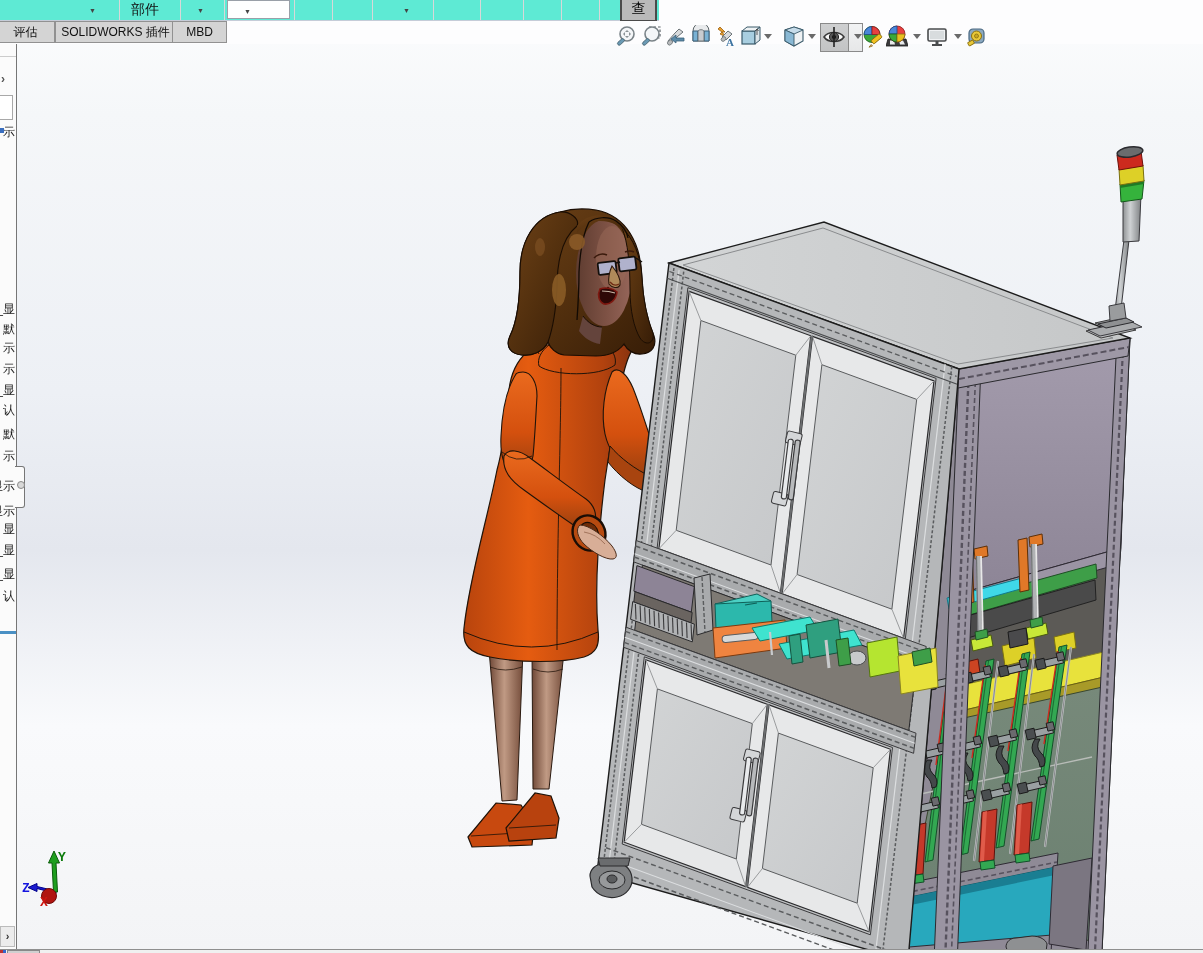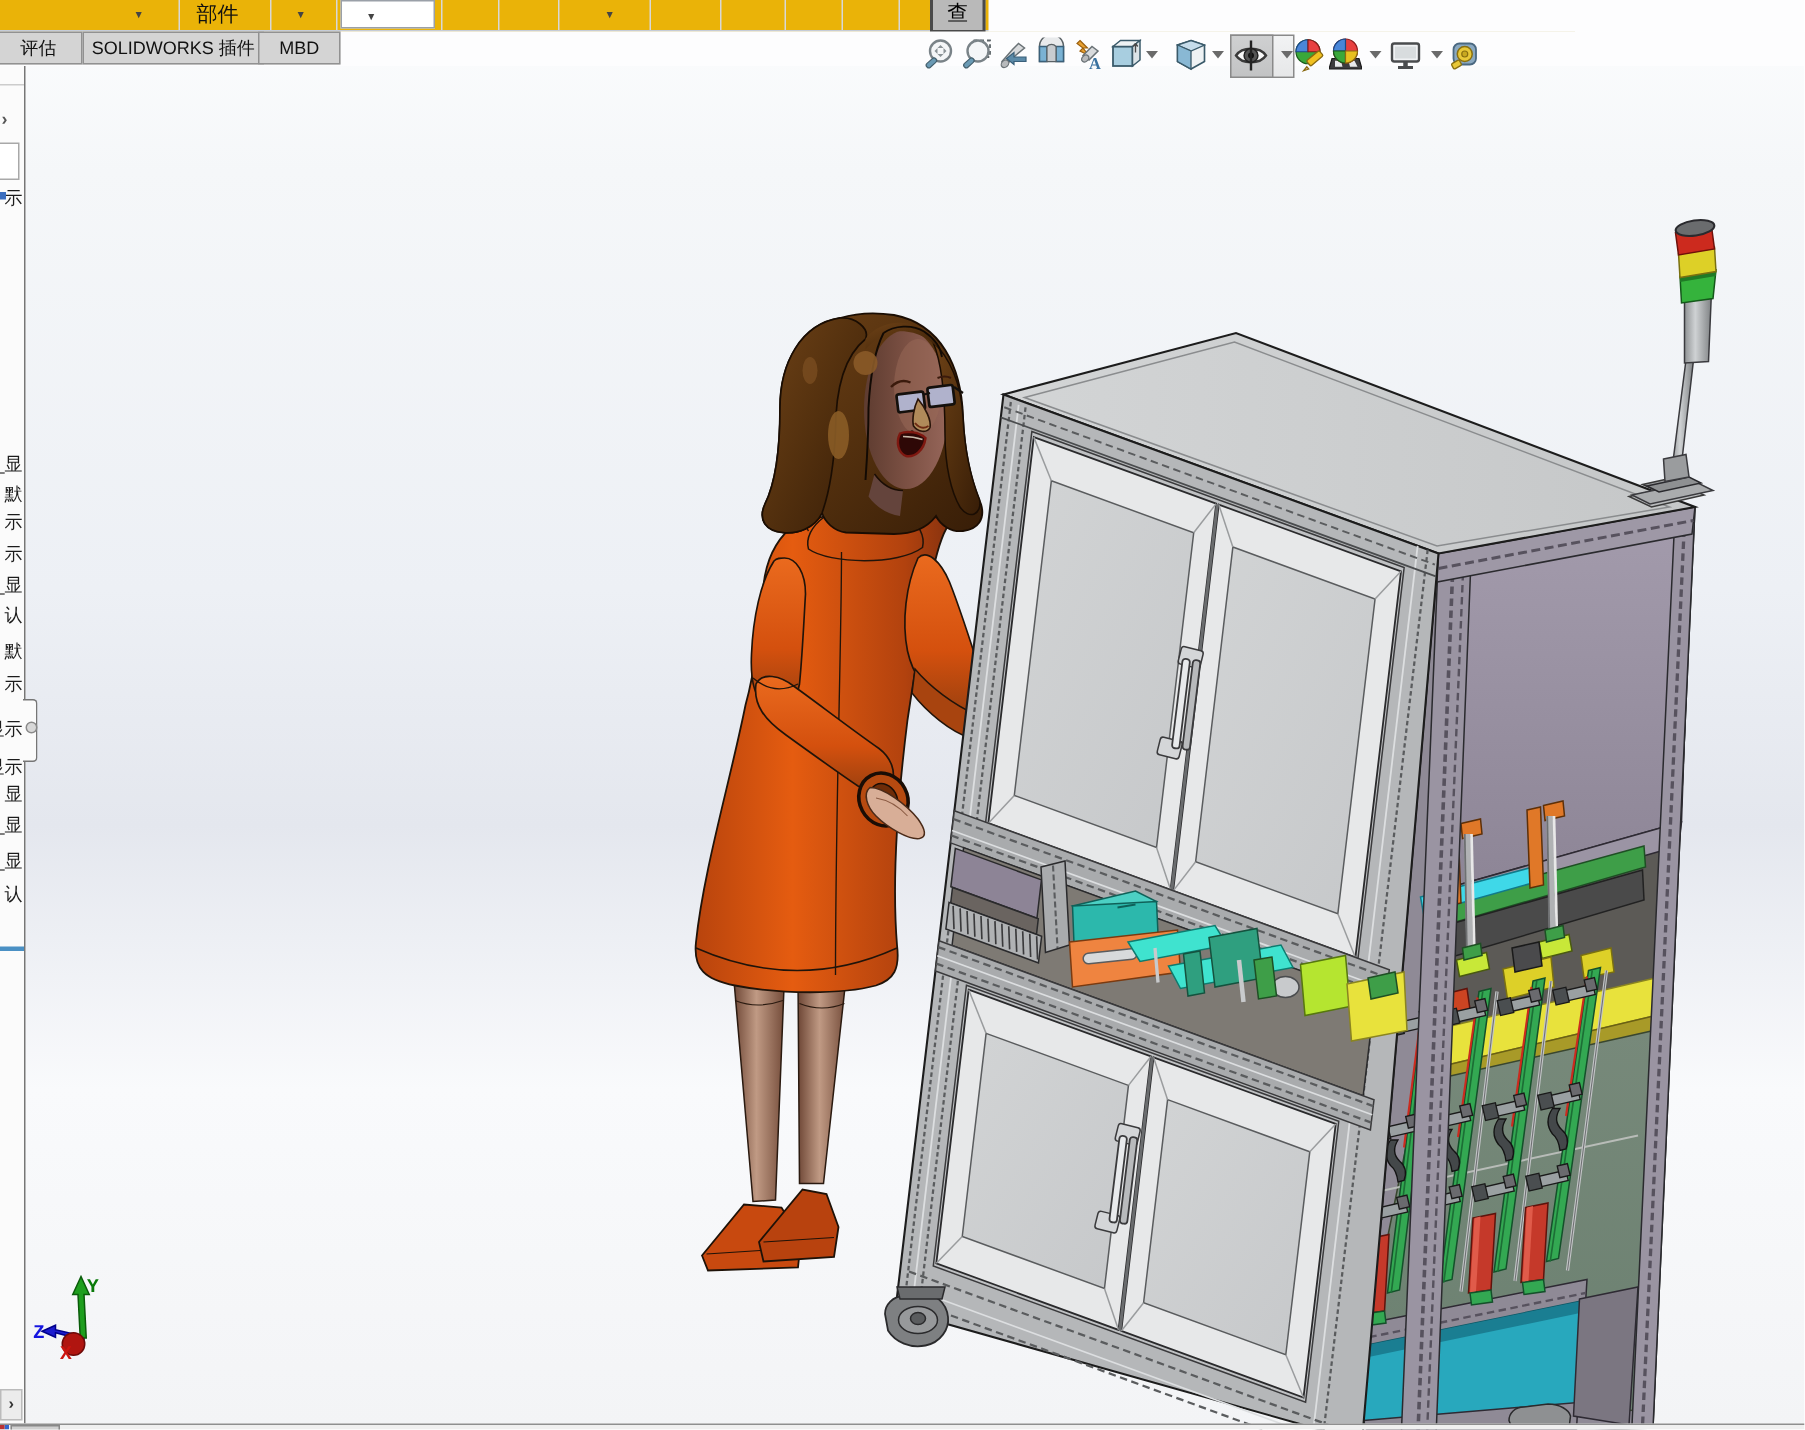--- a/index.html
+++ b/index.html
@@ -1,19 +1,19 @@
 <!DOCTYPE html>
 <html><head><meta charset="utf-8">
 <style>
 html,body{margin:0;padding:0;}
 body{width:1203px;height:953px;overflow:hidden;font-family:"Liberation Sans",sans-serif;}
 #root{position:absolute;top:0;left:0;width:1203px;height:953px;background:#fff;overflow:hidden;}
 #vp{position:absolute;left:17px;top:21px;width:1186px;height:928px;
  background:linear-gradient(180deg,#fbfcfd 0%,#f5f7f9 10%,#edf0f5 40%,#e4e7ee 57%,#f9fafc 76%,#f3f4f6 100%);}
-#row1{position:absolute;left:0;top:0;width:1050px;height:21px;background:#eab308;border-bottom:1px solid #c5ccd8;box-sizing:border-box;}
+#row1{position:absolute;left:0;top:0;width:1050px;height:21px;background:#5eead4;border-bottom:1px solid #c5ccd8;box-sizing:border-box;}
 #row1 .sep{position:absolute;top:0;width:1px;height:20px;background:#d8d8d8;}
 #row1 .car{position:absolute;top:7px;font-size:7px;color:#444;}
 #row1w{position:absolute;left:659px;top:0;width:544px;height:21px;background:#fdfdfe;}
 #bujian{position:absolute;left:131px;top:1px;font-size:14px;color:#111;}
 #combo{position:absolute;left:227px;top:0px;width:63px;height:19px;background:#fff;border:1px solid #9aa0a8;box-sizing:border-box;}
 #zha{position:absolute;left:620px;top:-6px;width:37px;height:28px;background:#b9b9b9;border:2px solid #4a4a4a;box-sizing:border-box;color:#000;font-size:14px;text-align:center;padding-top:4px;}
 #tabs{position:absolute;left:0;top:21px;width:1203px;height:23px;background:#fdfdfe;}
 .tab{position:absolute;top:0;height:22px;background:#d4d4d4;border:1px solid #919191;box-sizing:border-box;font-size:12px;color:#111;text-align:center;line-height:21px;white-space:nowrap;overflow:hidden;}
 #strip{position:absolute;left:0;top:44px;width:16px;height:905px;background:#fbfbfb;border-right:1px solid #767676;overflow:hidden;}
 .sfrag{position:absolute;right:1px;white-space:nowrap;font-size:12px;color:#1c1c1c;}

